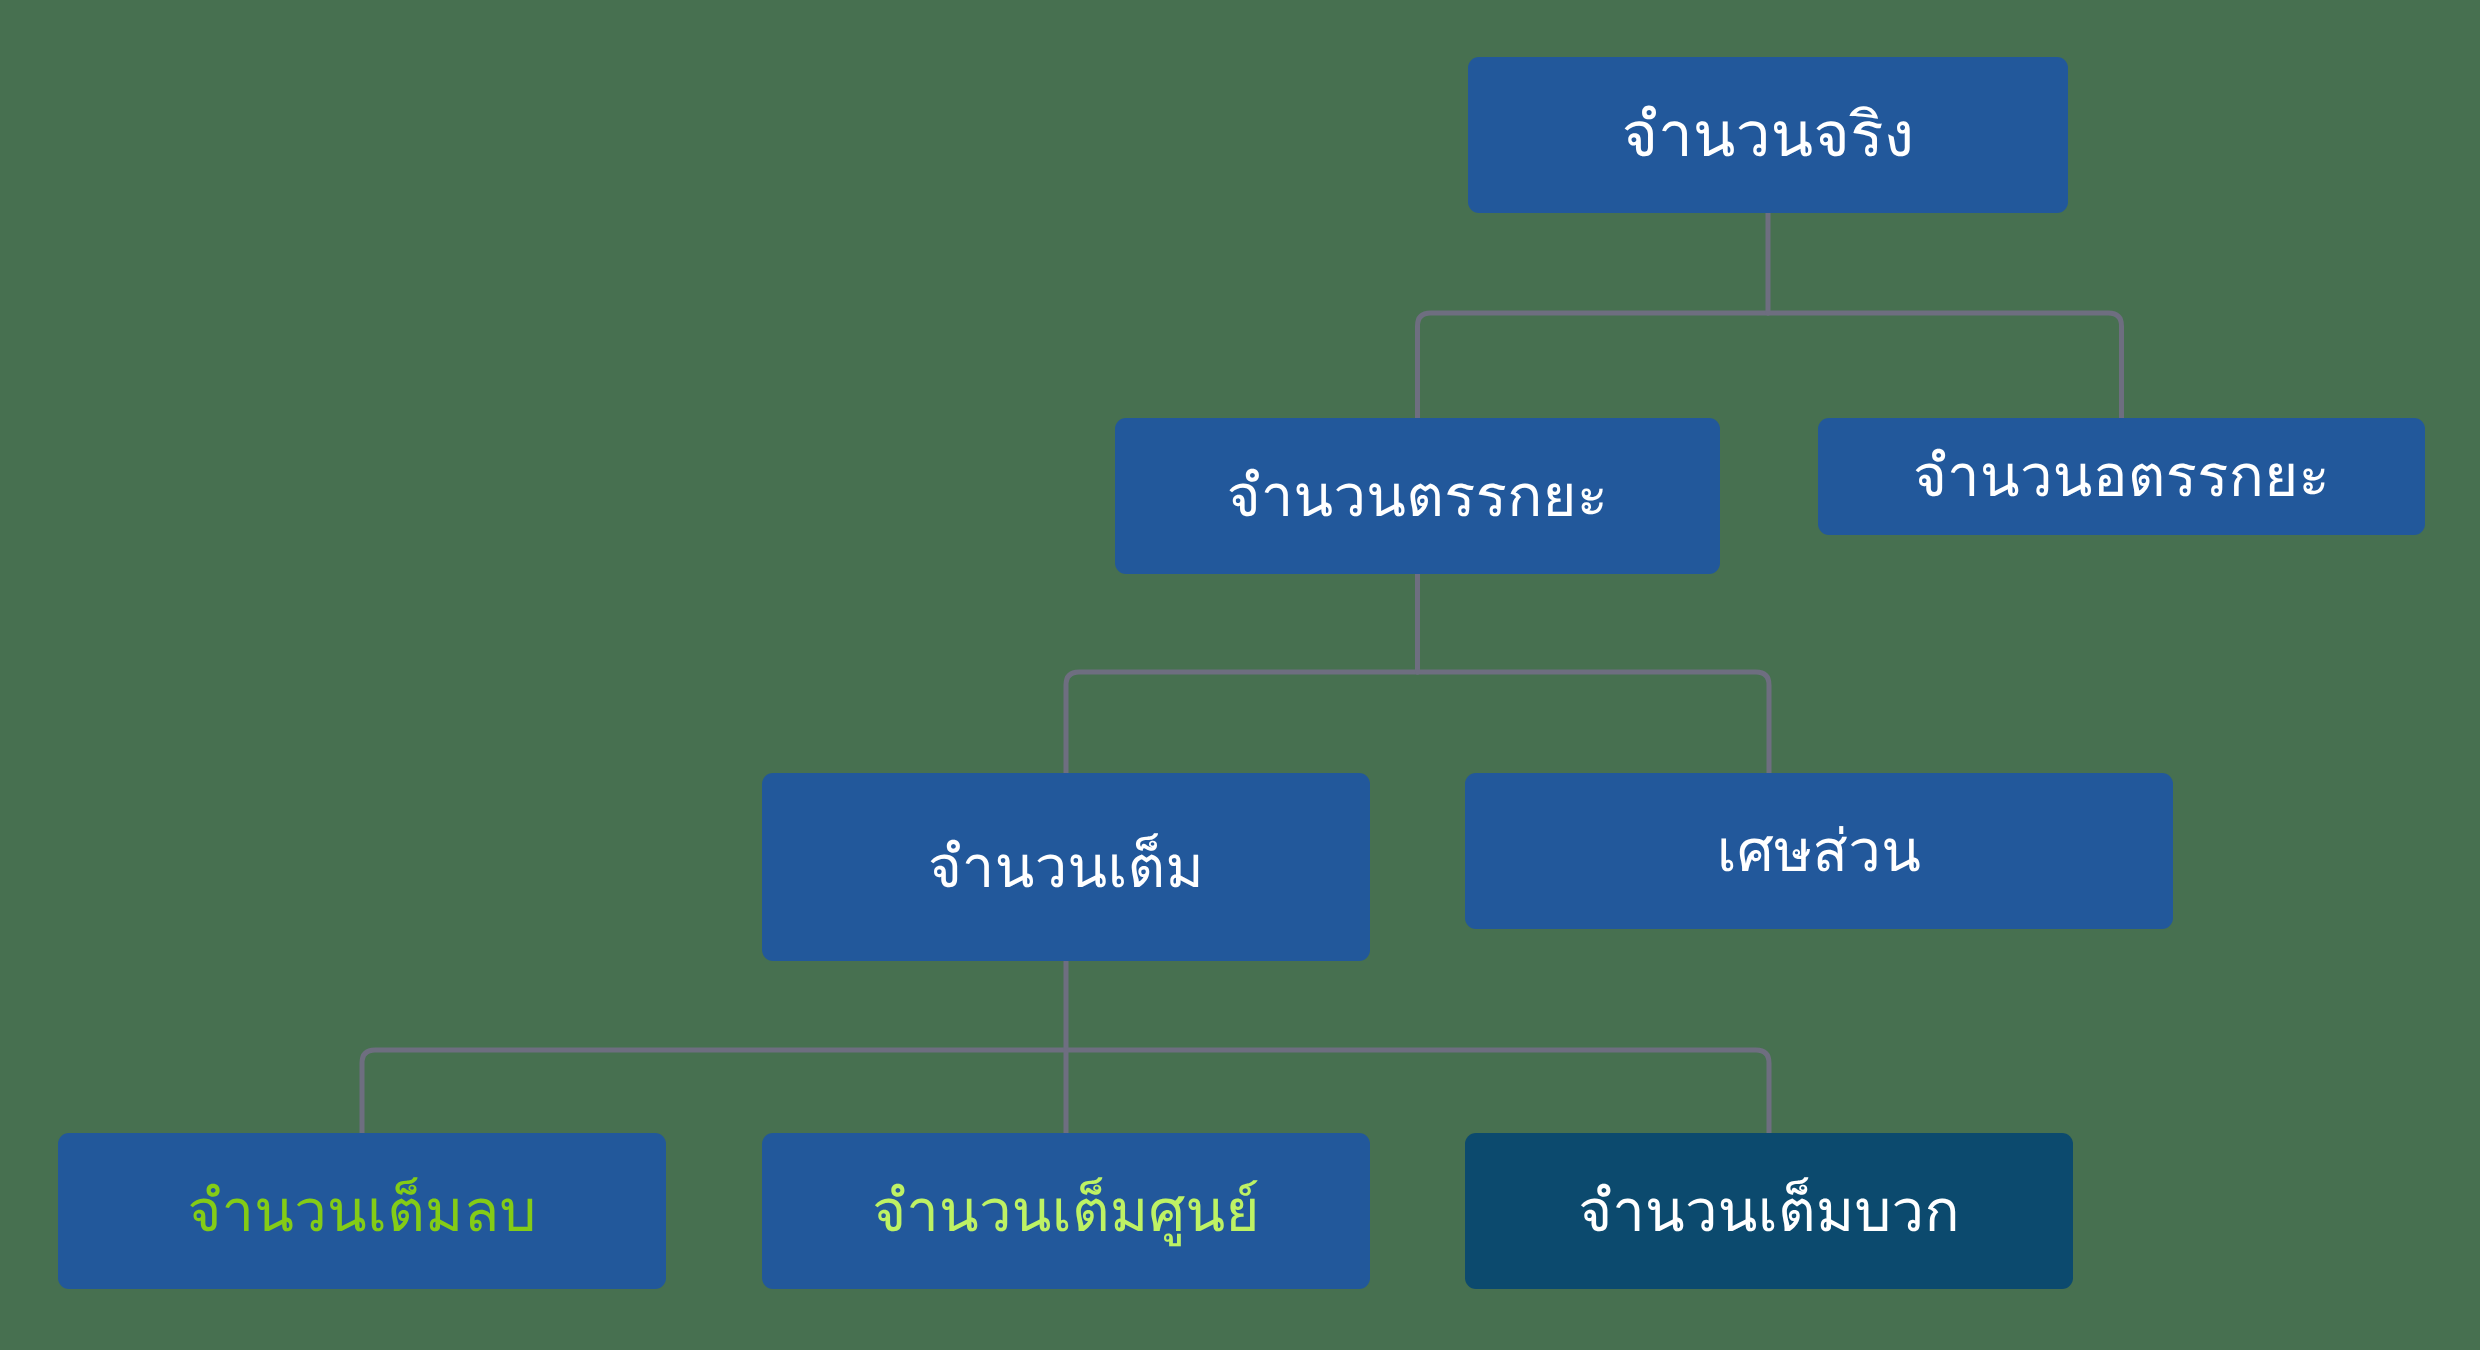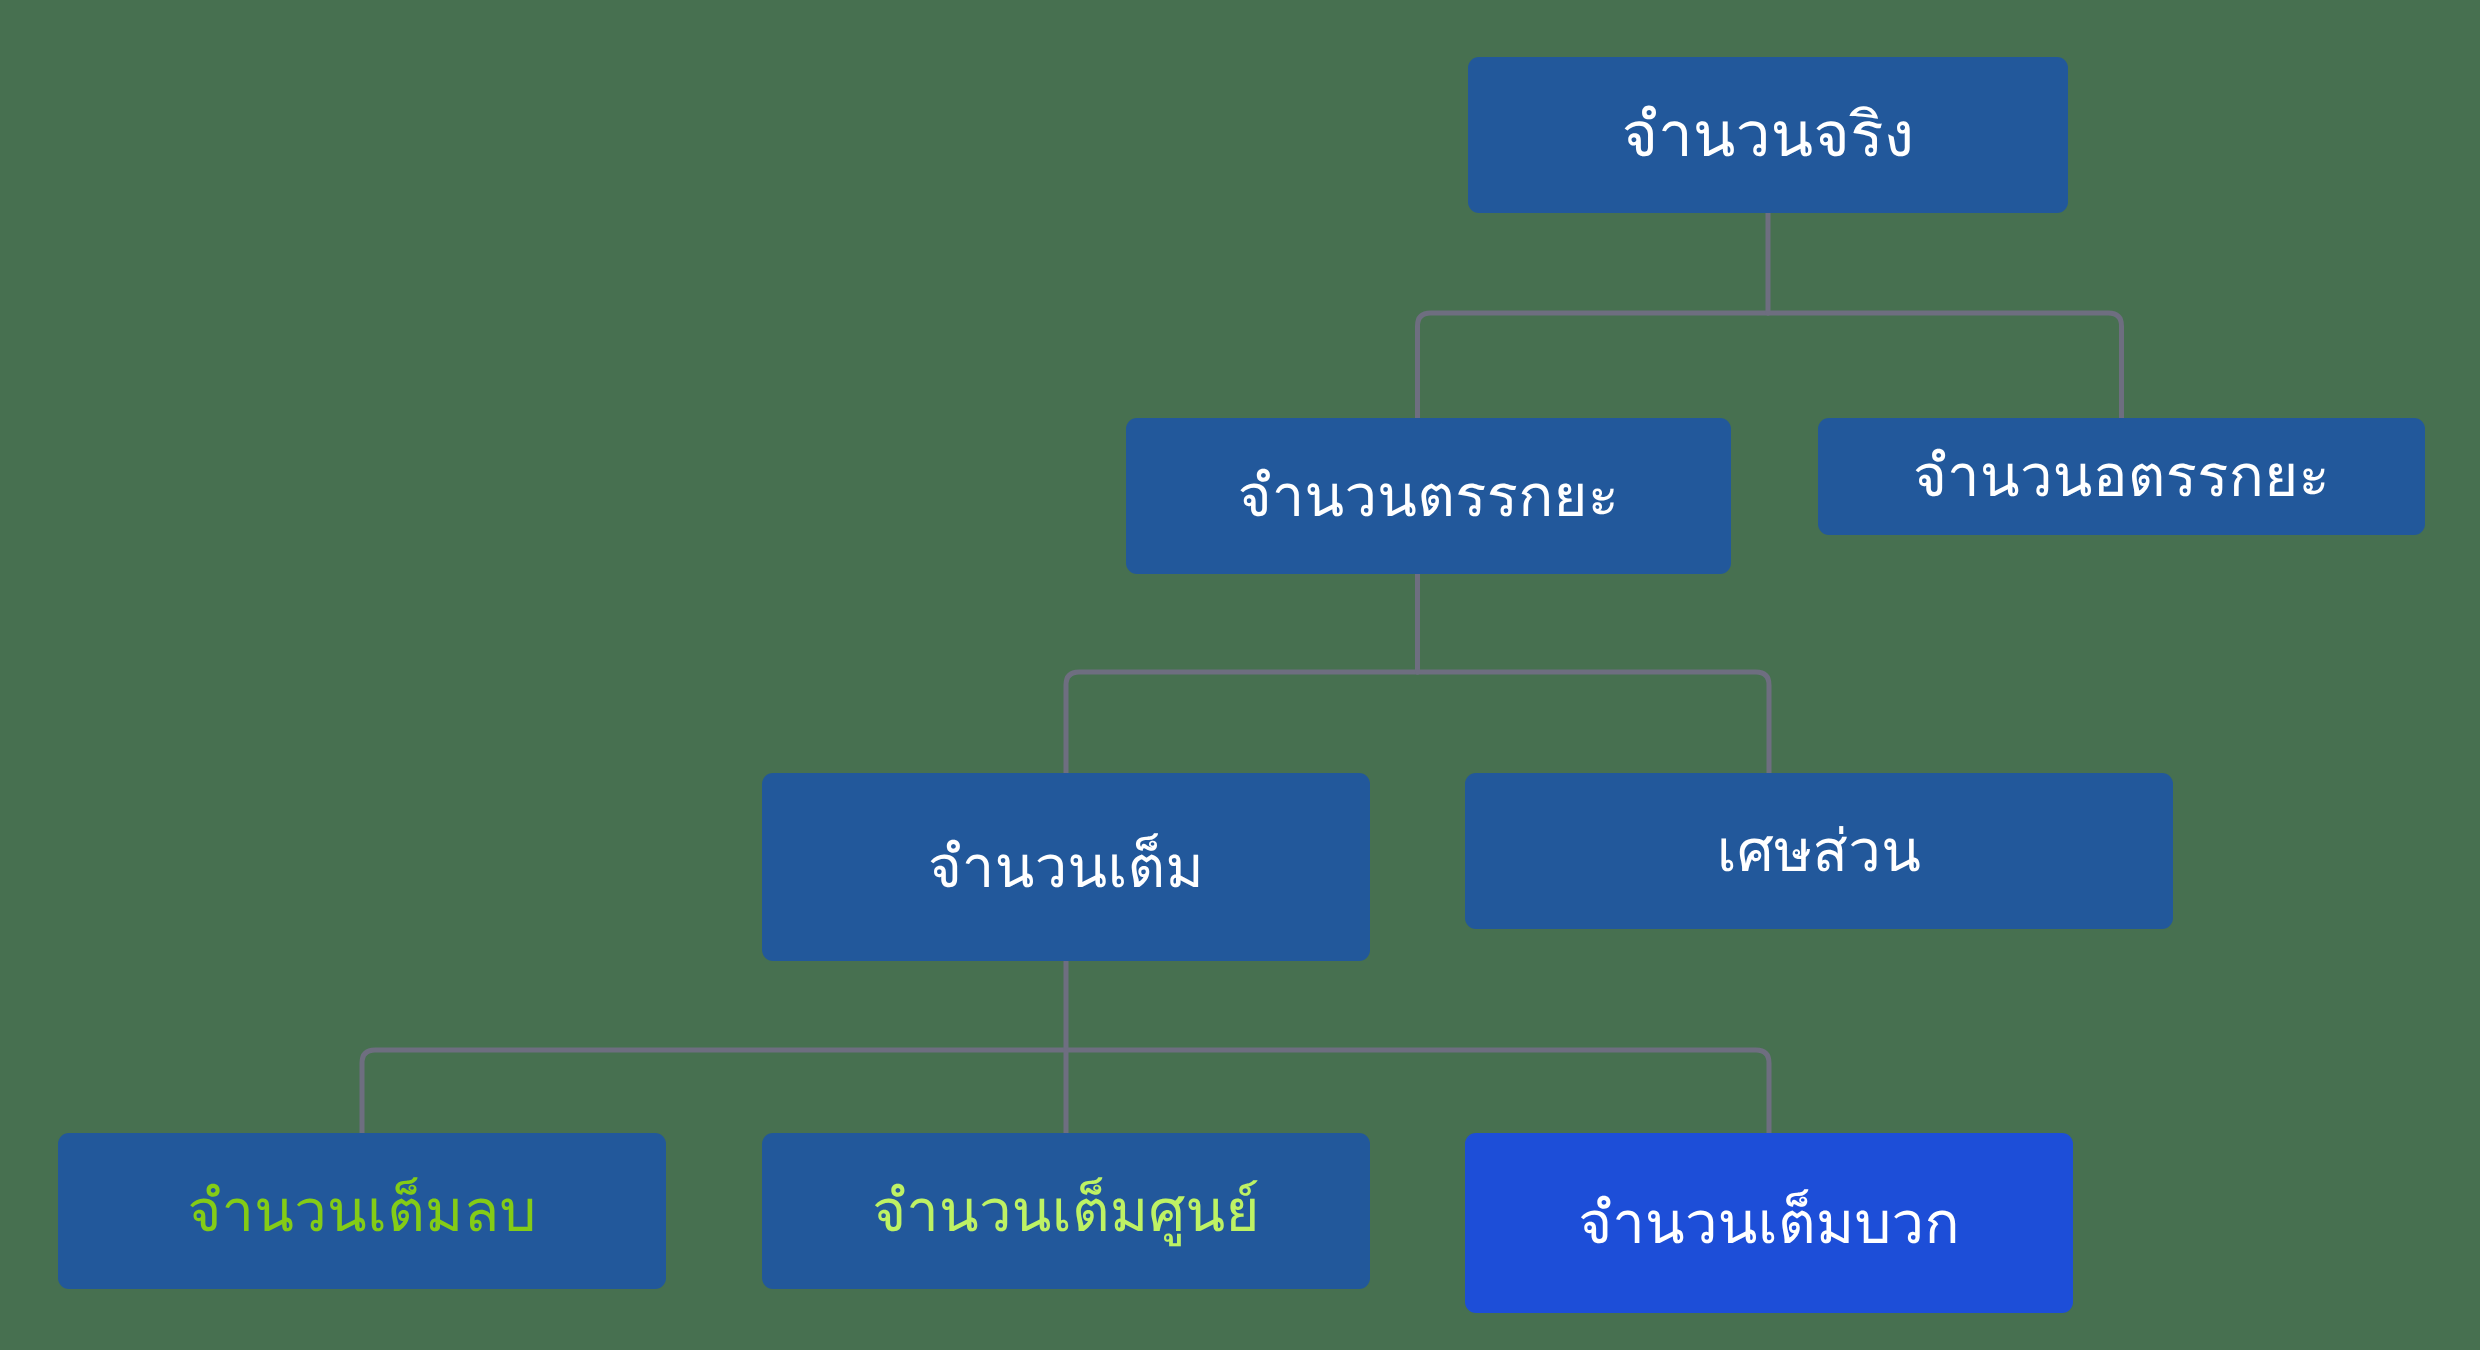--- a/index.html
+++ b/index.html
@@ -59,36 +59,36 @@
       <path d="M 1066 929 L 1066 1050" fill="none" stroke="#6e6e80" stroke-width="5" stroke-linecap="round"></path>
       <path d="M 1066 1050 L 375 1050 Q 362 1050 362 1063 L 362 1133" fill="none" stroke="#6e6e80" stroke-width="5" stroke-linecap="round"></path>
       <path d="M 1066 1050 L 1066 1133" fill="none" stroke="#6e6e80" stroke-width="5" stroke-linecap="round"></path>
       <path d="M 1066 1050 L 1756 1050 Q 1769 1050 1769 1063 L 1769 1133" fill="none" stroke="#6e6e80" stroke-width="5" stroke-linecap="round"></path>
     </svg>
 
   <div id="node-layer">
       <div class="node" style="left: 1468px; top: 57px; width: 600px; height: 156px; background: rgb(34, 88, 155); color: rgb(255, 255, 255); font-size: 62px;">
         <span class="node-label">จำนวนจริง</span>
       </div>
-      <div class="node" style="left: 1115px; top: 418px; width: 605px; height: 156px; background: rgb(34, 88, 155); color: rgb(255, 255, 255); font-size: 58px; margin-left: 11px;">
+      <div class="node" style="left: 1115px; top: 418px; width: 605px; height: 156px; background: rgb(34, 88, 155); color: rgb(255, 255, 255); font-size: 58px;">
         <span class="node-label">จำนวนตรรกยะ</span>
       </div>
       <div class="node" style="left: 1818px; top: 418px; width: 607px; height: 117px; background: rgb(34, 88, 155); color: rgb(255, 255, 255); font-size: 58px; justify-content: center;">
         <span class="node-label">จำนวนอตรรกยะ</span>
       </div>
       <div class="node" style="left: 762px; top: 773px; width: 608px; height: 188px; background: rgb(34, 88, 155); color: rgb(255, 255, 255); font-size: 58px;">
         <span class="node-label">จำนวนเต็ม</span>
       </div>
       <div class="node" style="left: 1465px; top: 773px; width: 708px; height: 156px; background: rgb(34, 88, 155); color: #ffffff; font-size: 58px;">
         <span class="node-label">เศษส่วน</span>
       </div>
       <div class="node" style="left: 58px; top: 1133px; width: 608px; height: 156px; background: rgb(34, 88, 155); color: #84cc16; font-size: 58px;">
         <span class="node-label">จำนวนเต็มลบ</span>
       </div>
       <div class="node" style="left: 762px; top: 1133px; width: 608px; height: 156px; background: rgb(34, 88, 155); color: #bef264; font-size: 58px;">
         <span class="node-label">จำนวนเต็มศูนย์</span>
       </div>
-      <div class="node" style="left: 1465px; top: 1133px; width: 608px; height: 180px; background: #1d4ed8; color: rgb(255, 255, 255); font-size: 58px;">
+      <div class="node" style="left: 1465px; top: 1133px; width: 608px; height: 156px; background: #0c4a6e; color: rgb(255, 255, 255); font-size: 58px;">
         <span class="node-label">จำนวนเต็มบวก</span>
       </div>
     </div>
 
 </div>
 
 </body></html>

